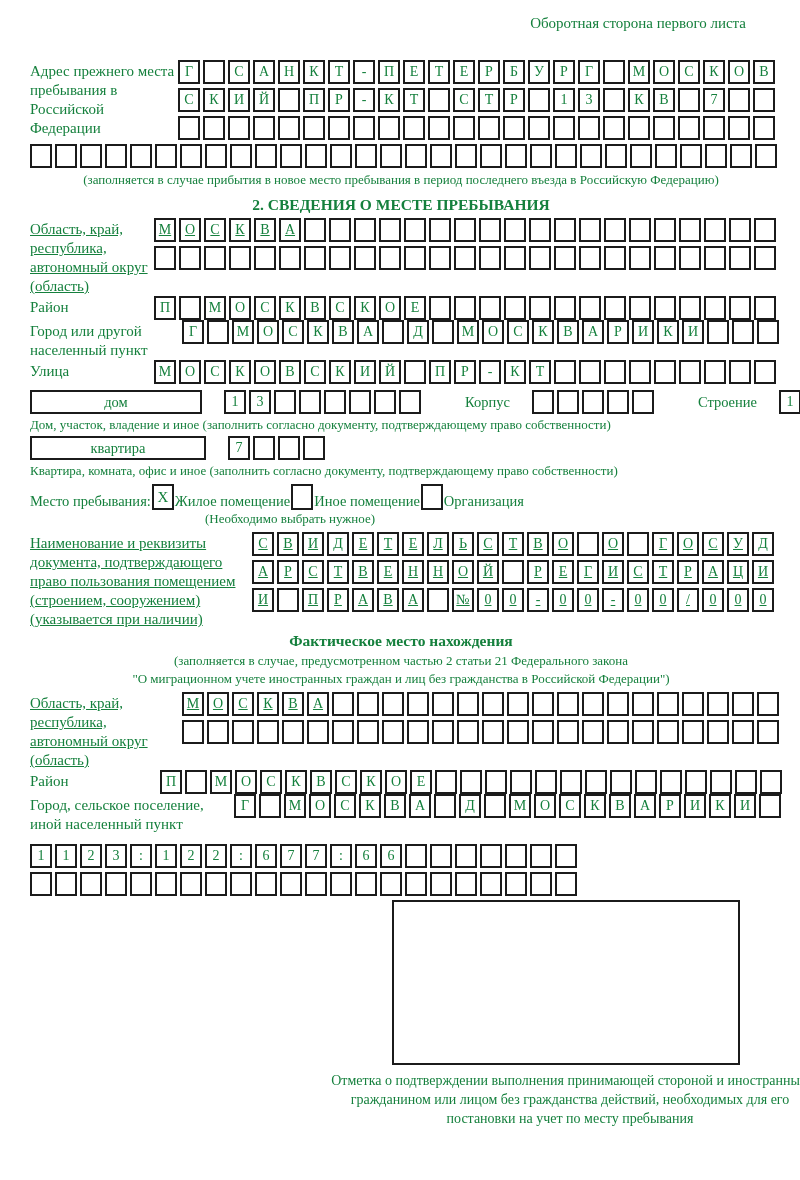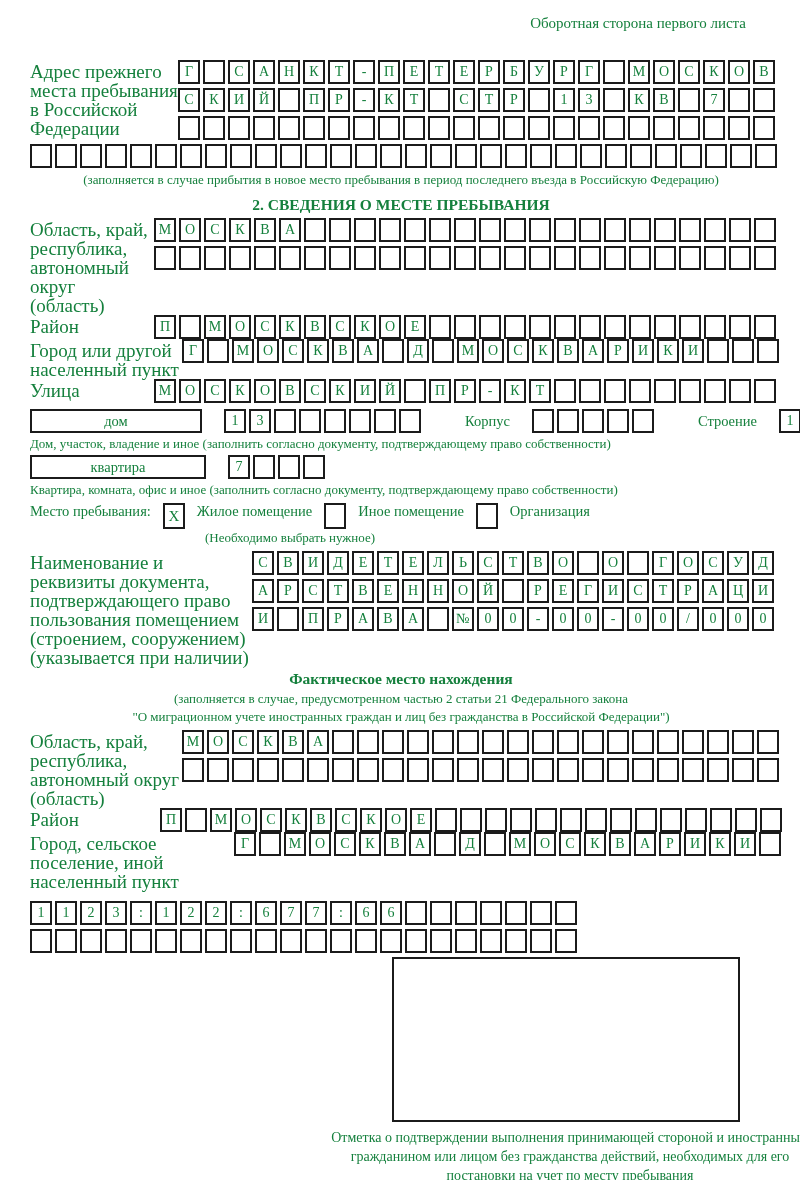--- a/index.html
+++ b/index.html
@@ -6,42 +6,42 @@
   html,body { margin:0; padding:0; background:#ffffff; }
   .page {
     width: 800px; height: 1180px; overflow: hidden;
     padding: 14px 28px 6px 30px;
     font-family: "Liberation Serif", "DejaVu Serif", serif;
     color: #15803d; background: #ffffff; position: relative;
   }
   .hdr { text-align: right; font-size: 15px; line-height: 18px; padding-right: 26px; }
 
   .frow { display: flex; align-items: flex-start; }
-  .flabel { font-size: 19px; line-height: 19px; flex: 0 0 auto; padding-top: 2px; }
+  .flabel { font-size: 15px; line-height: 19px; flex: 0 0 auto; padding-top: 2px; }
   .rows { display: flex; flex-direction: column; row-gap: 4px; flex: 0 0 auto; }
   .boxrow { display: flex; column-gap: 3px; }
   .cb {
     width: 22px; height: 24px; border: 2px solid #1b1b1b; flex: 0 0 auto;
     display: inline-flex; align-items: center; justify-content: center;
     font-size: 14px; line-height: 1; background: #fff;
   }
   .widebox {
     border: 2px solid #1b1b1b; height: 24px; display: flex;
     align-items: center; justify-content: center; font-size: 14.5px; flex: 0 0 auto;
   }
   .note { font-size: 13px; line-height: 18px; }
   .note-center { text-align: center; }
   .sect-title { font-weight: bold; text-align: center; font-size: 15.5px; line-height: 19px; }
 
-  .mt2 { margin-top: 2px; } .mt3 { margin-top: 3px; } .mt4 { margin-top: 4px; }
+  .mt2 { margin-top: 2px; } .mt3 { margin-top: 3px; } .mt4 { margin-top: 4px; text-decoration: underline; }
   .mt6 { margin-top: 6px; } .mt28 { margin-top: 28px; }
 
   .houserow { display: flex; align-items: center; column-gap: 22px; font-size: 14.5px; }
   .houserow .gap { width: 2px; }
-  .chkrow { display: flex; align-items: flex-start; column-gap: 12px; font-size: 14.5px; margin-top: 4px; }
+  .chkrow { display: flex; align-items: flex-end; column-gap: 1px; font-size: 14.5px; margin-top: 4px; }
   .chk {
     width: 22px; height: 26px; border: 2px solid #1b1b1b;
     display: inline-flex; align-items: center; justify-content: center; font-size: 15px;
   }
   .stamp-box { width: 348px; height: 165px; border: 2px solid #1b1b1b; margin-left: 362px; margin-top: 4px; }
   .stamp-note { width: 480px; margin-left: 300px; margin-top: 6px; text-align: center; font-size: 14px; line-height: 19px; }
   .kad-rows { padding-top: 10px; }
 </style>
 </head>
 <body>

